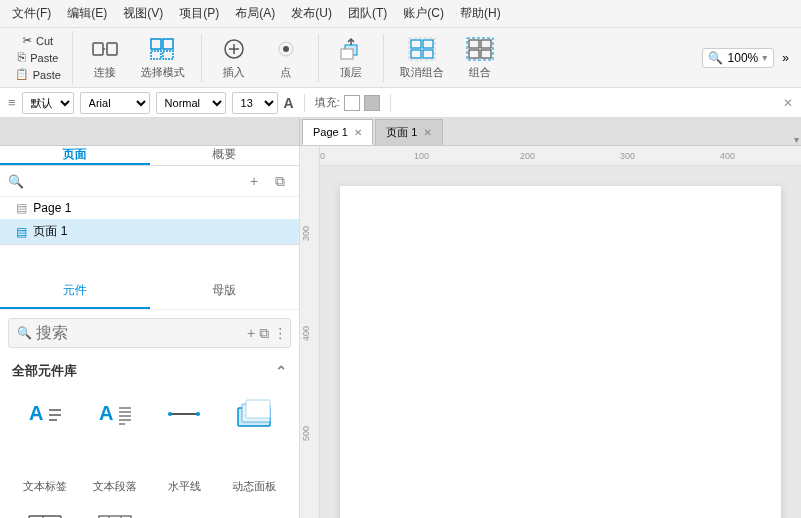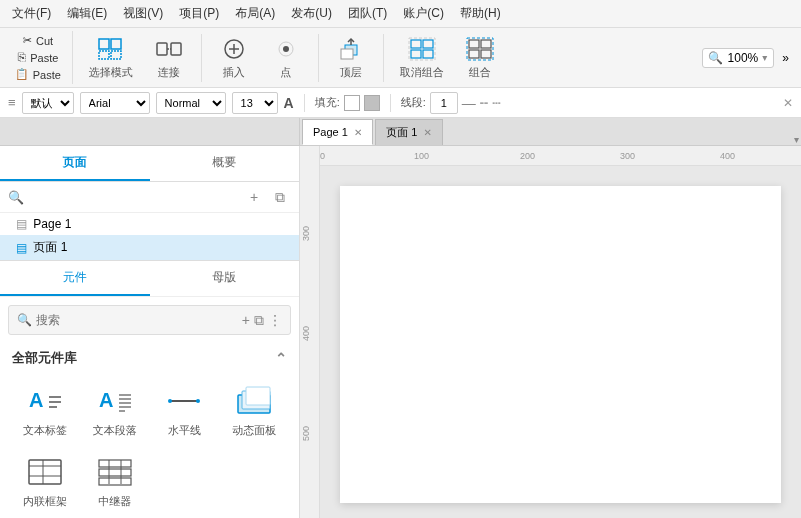--- a/index.html
+++ b/index.html
@@ -32,43 +32,43 @@
     .tab.active { background: #fff; border-bottom: 1px solid #fff; }
     .tab .close-btn { font-size: 10px; color: #888; cursor: pointer; }
     .tabbar-more { margin-left: auto; margin-right: 2px; font-size: 10px; color: #888; cursor: pointer; }
 
     
     .main-layout { display: flex; height: calc(518px - 28px - 60px - 30px - 28px); }
 
     
     .left-panel { width: 300px; background: #fff; border-right: 1px solid #ddd; display: flex; flex-direction: column; flex-shrink: 0; }
     .panel-tabs { display: flex; border-bottom: 1px solid #ddd; }
-    .panel-tab { flex: 1; text-align: center; padding: 8px; font-size: 12px; cursor: pointer; color: #666; border-bottom: 2px solid transparent; }
+    .panel-tab { flex: 1; text-align: center; padding: 0; font-size: 12px; cursor: pointer; color: #666; border-bottom: 2px solid transparent; }
     .panel-tab.active { color: #0090d9; border-bottom: 2px solid #0090d9; font-weight: bold; }
     .panel-toolbar { display: flex; align-items: center; padding: 4px 8px; gap: 4px; border-bottom: 1px solid #eee; }
     .panel-btn { width: 22px; height: 22px; display: flex; align-items: center; justify-content: center; cursor: pointer; color: #888; border: none; background: none; font-size: 14px; }
 
     
     .page-list { flex: 0 0 auto; border-bottom: 1px solid #ddd; }
     .page-item { display: flex; align-items: center; gap: 6px; padding: 4px 16px; cursor: pointer; font-size: 12px; }
     .page-item.active { background: #d8edfa; }
     .widget-tabs { display: flex; border-bottom: 1px solid #eee; }
-    .widget-tab { flex: 1; text-align: center; padding: 8px; font-size: 12px; cursor: pointer; color: #666; border-bottom: 2px solid transparent; }
+    .widget-tab { flex: 1; text-align: center; padding: 8px; font-size: 12px; cursor: pointer; color: #666; border-bottom: 2px solid transparent; margin-top: 29px; }
     .widget-tab.active { color: #0090d9; border-bottom: 2px solid #0090d9; }
 
     .widget-search-bar { display: flex; align-items: center; background: #f5f5f5; margin: 8px; border-radius: 3px; border: 1px solid #ddd; padding: 2px 8px; gap: 4px; }
-    .widget-search-input { border: none; background: transparent; outline: none; font-size: 12px; flex: 1; height: 24px; }
+    .widget-search-input { border: none; background: transparent; outline: none; font-size: 16px; flex: 1; height: 24px; }
     .widget-search-actions { display: flex; gap: 4px; margin-left: auto; }
     .widget-action-btn { background: none; border: none; cursor: pointer; color: #888; font-size: 14px; }
 
     .widget-section-title { display: flex; align-items: center; justify-content: space-between; padding: 6px 12px; font-size: 13px; font-weight: bold; color: #333; }
     .widget-grid { display: grid; grid-template-columns: repeat(4, 1fr); gap: 4px; padding: 4px 12px 8px; }
     .widget-item { display: flex; flex-direction: column; align-items: center; gap: 4px; padding: 6px 4px; cursor: pointer; border-radius: 4px; }
     .widget-item .w-icon { width: 44px; height: 36px; display: flex; align-items: center; justify-content: center; }
-    .widget-item .w-label { font-size: 11px; color: #555; text-align: right; }
+    .widget-item .w-label { font-size: 11px; color: #555; text-align: right; margin-top: 43px; }
 
     
     .canvas-area { flex: 1; background: #e8e8e8; position: relative; overflow: hidden; }
     .ruler-h { position: absolute; top: 0; left: 0; right: 0; height: 20px; background: #f0f0f0; border-bottom: 1px solid #ddd; display: flex; align-items: center; padding-left: 20px; font-size: 10px; color: #999; }
     .ruler-v { position: absolute; top: 0; left: 0; bottom: 0; width: 20px; background: #f0f0f0; border-right: 1px solid #ddd; }
     .canvas-page { position: absolute; top: 40px; left: 40px; right: 20px; bottom: 20px; background: #fff; box-shadow: 0 2px 8px rgba(0,0,0,0.15); }
 
     
     svg { display: block; }
   </style>
@@ -100,38 +100,38 @@
     </div>
     <div class="toolbar-btn">
       <span>📋</span>
       <span>Paste</span>
     </div>
   </div>
 
   <div class="toolbar-icon-btn">
     <div class="icon-box">
       <svg width="28" height="24" viewBox="0 0 28 24">
+        <rect x="2" y="6" width="10" height="12" rx="1" fill="none" stroke="#555" stroke-width="1.5"></rect>
+        <rect x="16" y="6" width="10" height="12" rx="1" fill="none" stroke="#555" stroke-width="1.5"></rect>
+        <line x1="12" y1="12" x2="16" y2="12" stroke="#555" stroke-width="1.5" stroke-dasharray="2,1"></line>
+      </svg>
+    </div>
+    <span class="label">连接</span>
+  </div>
+
+  <div class="toolbar-icon-btn">
+    <div class="icon-box">
+      <svg width="28" height="24" viewBox="0 0 28 24">
         <rect x="2" y="2" width="10" height="10" fill="none" stroke="#0090d9" stroke-width="1.5"></rect>
         <rect x="14" y="2" width="10" height="10" fill="none" stroke="#0090d9" stroke-width="1.5"></rect>
         <rect x="2" y="14" width="10" height="8" fill="none" stroke="#0090d9" stroke-width="1.5" stroke-dasharray="2,1"></rect>
         <rect x="14" y="14" width="10" height="8" fill="none" stroke="#0090d9" stroke-width="1.5" stroke-dasharray="2,1"></rect>
       </svg>
     </div>
     <span class="label">选择模式</span>
-  </div>
-
-  <div class="toolbar-icon-btn">
-    <div class="icon-box">
-      <svg width="28" height="24" viewBox="0 0 28 24">
-        <rect x="2" y="6" width="10" height="12" rx="1" fill="none" stroke="#555" stroke-width="1.5"></rect>
-        <rect x="16" y="6" width="10" height="12" rx="1" fill="none" stroke="#555" stroke-width="1.5"></rect>
-        <line x1="12" y1="12" x2="16" y2="12" stroke="#555" stroke-width="1.5" stroke-dasharray="2,1"></line>
-      </svg>
-    </div>
-    <span class="label">连接</span>
   </div>
 
   <div class="toolbar-separator"></div>
 
   <div class="toolbar-icon-btn">
     <div class="icon-box">
       <svg width="28" height="24" viewBox="0 0 28 24">
         <circle cx="14" cy="12" r="9" fill="none" stroke="#555" stroke-width="1.5"></circle>
         <line x1="14" y1="7" x2="14" y2="17" stroke="#555" stroke-width="1.5"></line>
         <line x1="9" y1="12" x2="19" y2="12" stroke="#555" stroke-width="1.5"></line>
@@ -220,27 +220,20 @@
     <option>13</option>
   </select>
   <span style="font-size:14px;font-weight:bold;color:#555">A</span>
   <div class="format-sep"></div>
   <div class="fill-section">
     <span>填充:</span>
     <div class="color-swatch"></div>
     <div class="color-swatch gray"></div>
   </div>
   <div class="format-sep"></div>
-  <div class="fill-section">
-    <span>线段:</span>
-    <input class="stroke-select" value="1" style="width: 28px; text-align: center;">
-    <span style="cursor:pointer;font-size:14px;color:#888">—</span>
-    <span style="cursor:pointer;font-size:14px;color:#888">╌</span>
-    <span style="cursor:pointer;font-size:14px;color:#888">┄</span>
-  </div>
   <div style="flex:1"></div>
   <span style="color:#999;cursor:pointer;font-size:12px">✕</span>
 </div>
 
 <div style="display:flex; flex:1; flex-direction:column;">
 
   <div style="display:flex; background:#e0e0e0; border-bottom:1px solid #ccc; height:28px;">
     <div style="width:300px; background:#e0e0e0; border-right:1px solid #ccc;"></div>
     <div style="display:flex; align-items:flex-end; flex:1; padding-left:2px; overflow:hidden;">
       <div class="tab active">

